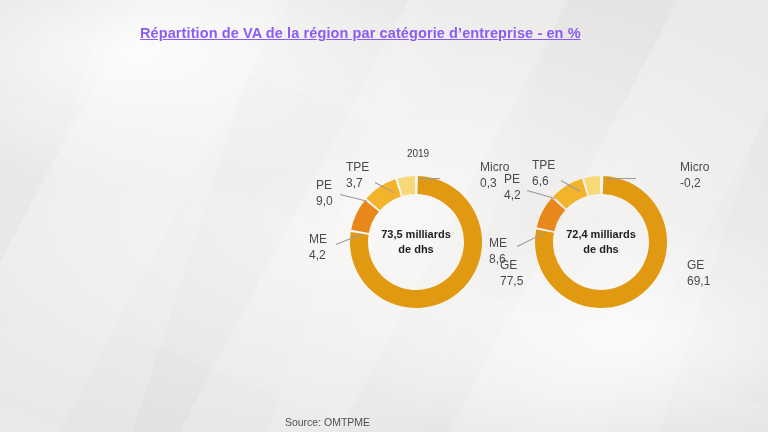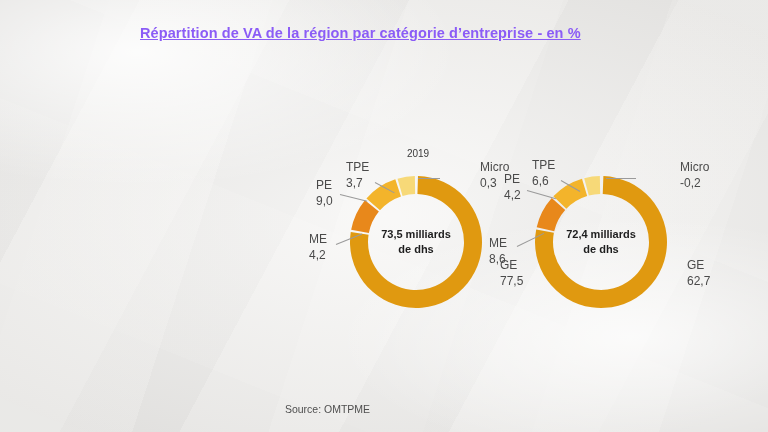--- a/index.html
+++ b/index.html
@@ -78,21 +78,21 @@
   .lbl b{display:block;font-weight:normal;}
   .lbl .v{display:block;}
   .lbl.r{text-align:left;margin-left:44px;}
   .lbl.l{text-align:left;}
 
   
   .leader{position:absolute;background:#9a9a9a;height:1px;transform-origin:0 50%;}
 
   
   .source{
-    position:absolute;left:0;top:403px;width:655px;text-align:center;
+    position:absolute;left:0;top:416px;width:655px;text-align:center;
     font-size:10.5px;color:#4f4f4f;
   }
 </style>
 </head>
 <body>
 
 <div id="paper"></div>
 
 <div id="content">
 
@@ -159,21 +159,21 @@
       <span>72,4 milliards</span>
       <span>de dhs</span>
     </div>
 
     <div class="lbl r" style="left:133px;top:12px;">
       <b>Micro</b>
       <span class="v">-0,2</span>
     </div>
     <div class="lbl r" style="left:140px;top:110px;">
       <b>GE</b>
-      <span class="v">62,7</span>
+      <span class="v">69,1</span>
     </div>
     <div class="lbl l" style="left:-14px;top:88px;">
       <b>ME</b>
       <span class="v">8,6</span>
     </div>
     <div class="lbl l" style="left:1px;top:24px;">
       <b>PE</b>
       <span class="v">4,2</span>
     </div>
     <div class="lbl l" style="left:29px;top:10px;">

